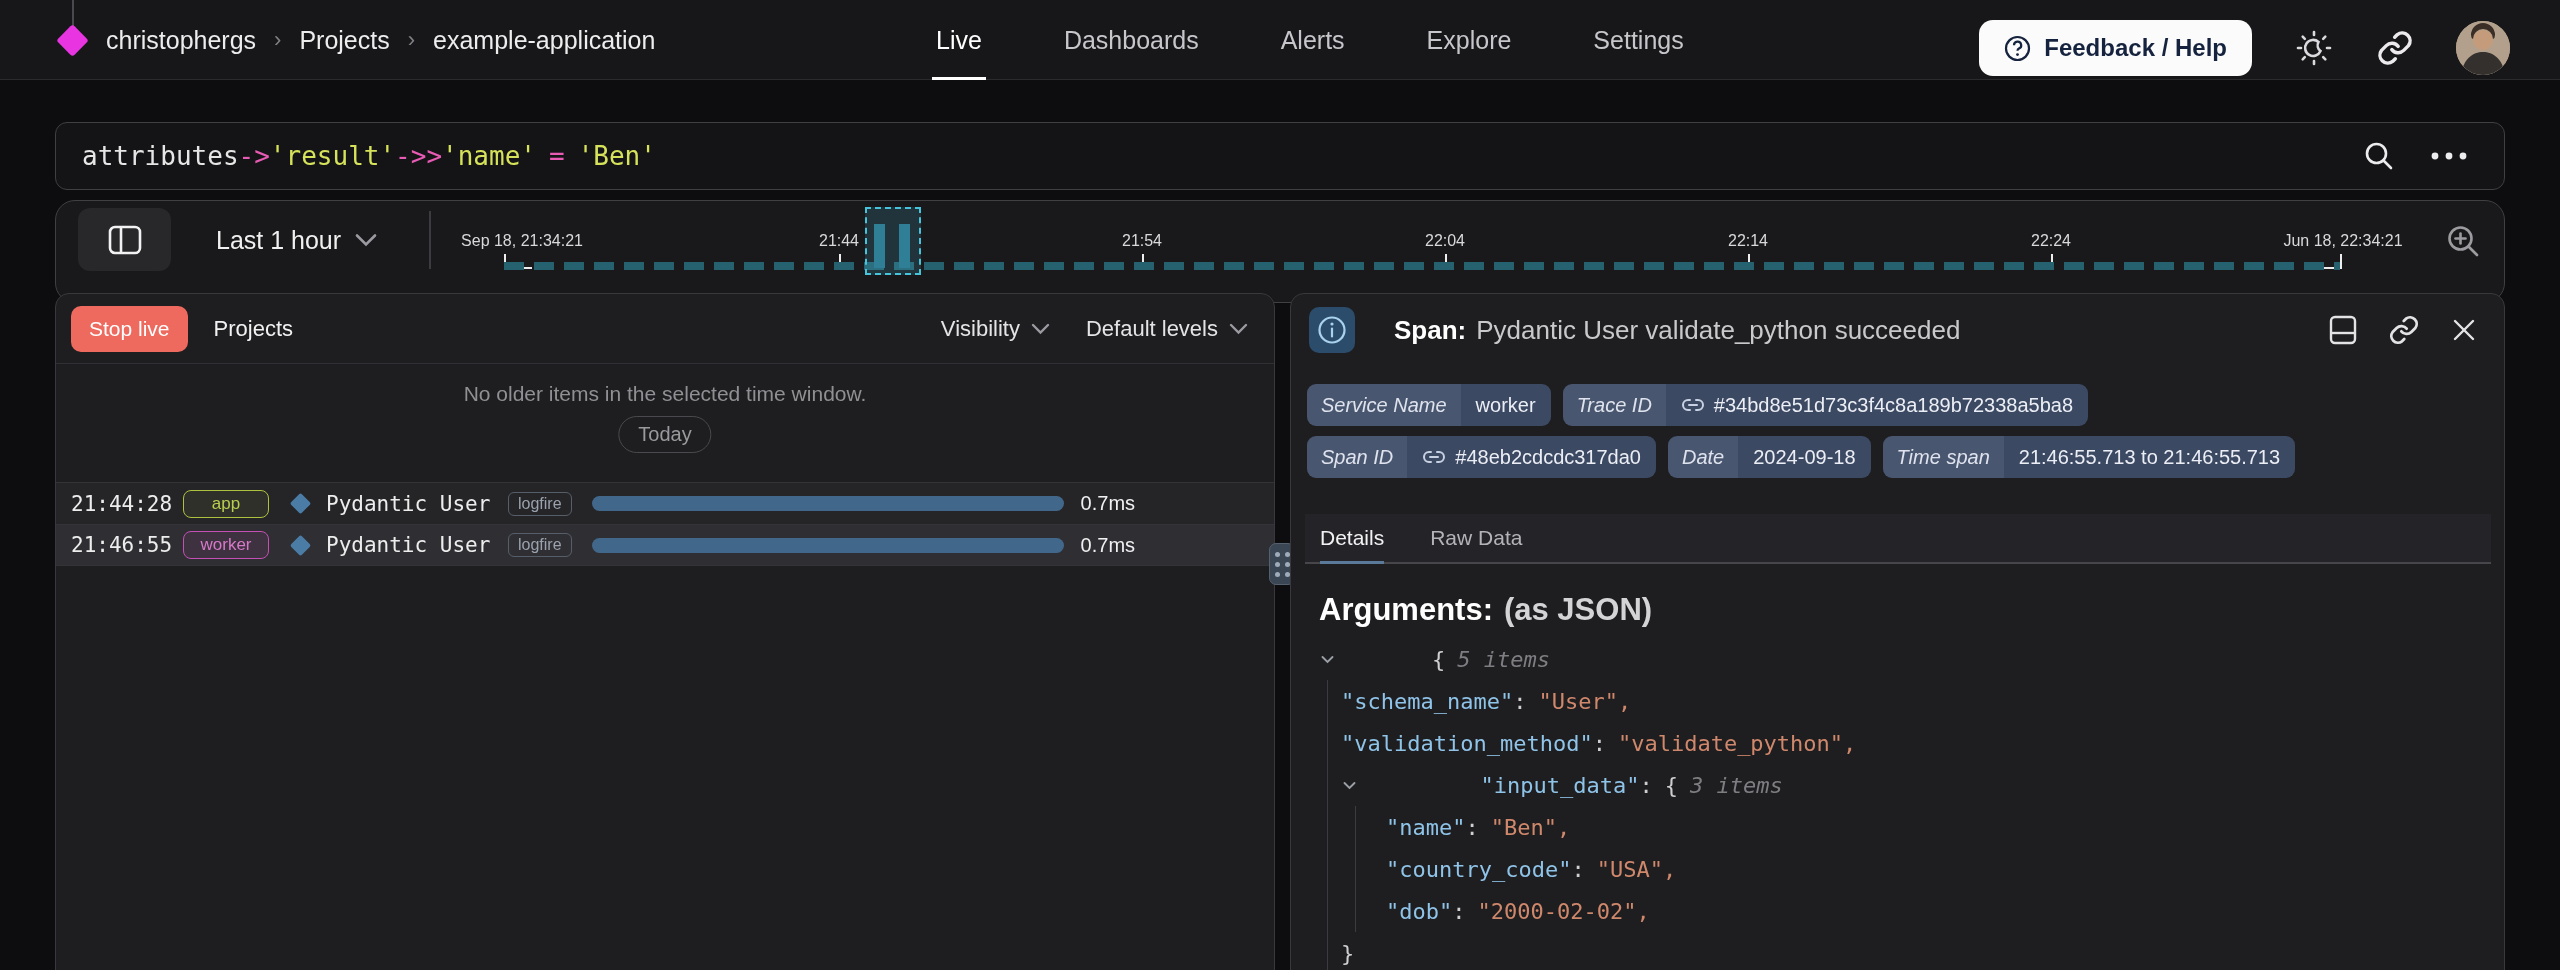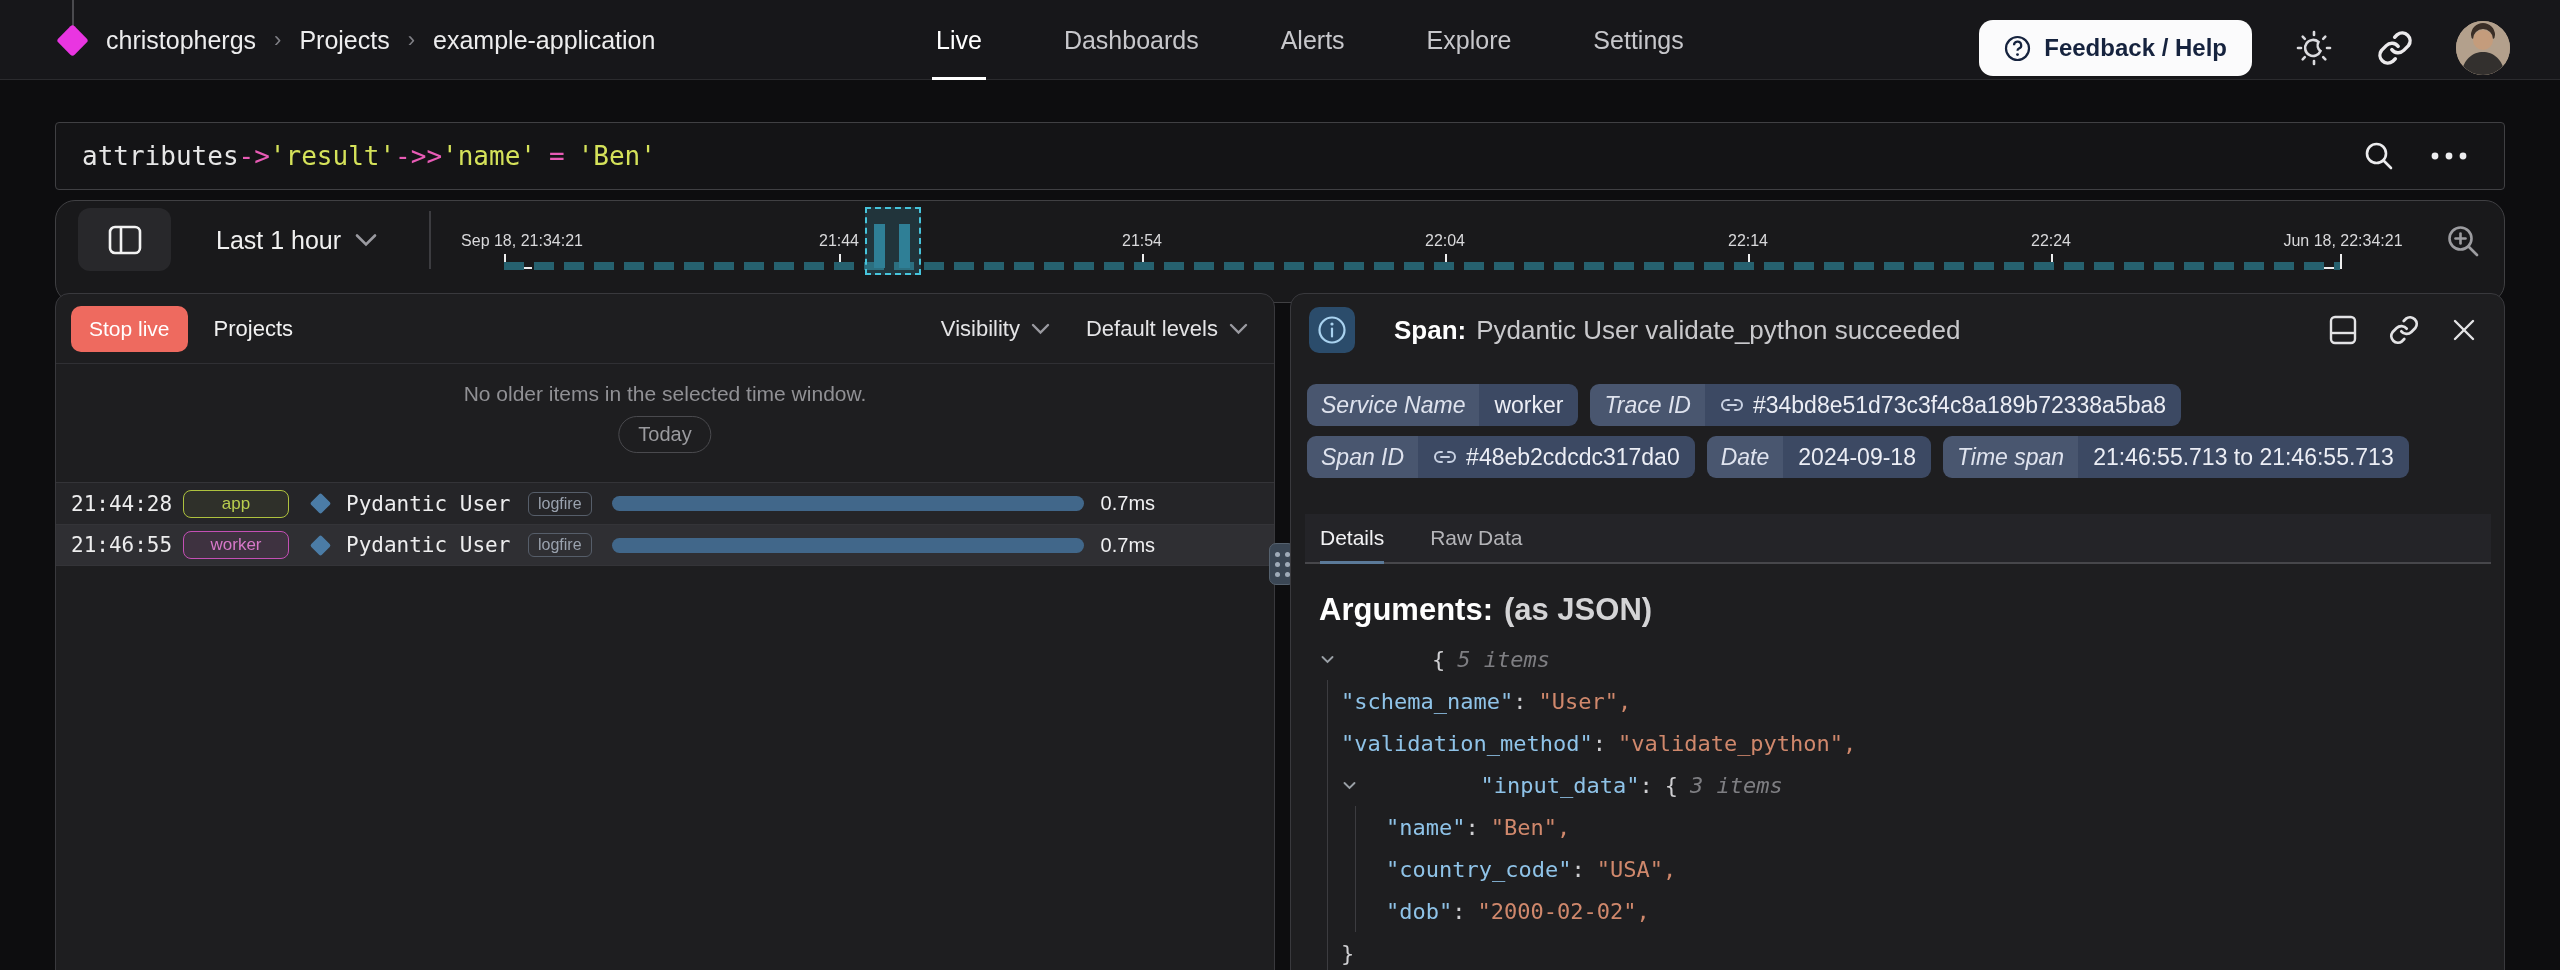--- a/index.html
+++ b/index.html
@@ -15,21 +15,21 @@
   .crumb-sep{color:#7f7f85;font-size:22px}
   .tabs{position:absolute;left:936px;top:0;height:80px;display:flex;gap:82px;align-items:stretch;font-size:25px;color:#c7c7cb}
   .tab{position:relative;display:flex;align-items:center;cursor:pointer}
   .tab.active{color:#fff}
   .tab.active:after{content:"";position:absolute;left:-4px;right:-4px;bottom:0;height:3px;background:#fff}
   .nav-right{position:absolute;right:50px;top:0;height:96px;display:flex;align-items:center;gap:42px}
   .feedback-btn{height:56px;background:#fbfbfc;border-radius:14px;display:flex;align-items:center;gap:13px;padding:0 25px;color:#16233e;font-size:24px;font-weight:700;cursor:pointer;border:none}
   .icon-btn{color:#dadade;cursor:pointer}
   .avatar{width:54px;height:54px;border-radius:50%;overflow:hidden;background:#b3a08c;cursor:pointer}
   
-  .query-bar{position:absolute;left:55px;top:122px;width:2450px;height:68px;background:#141416;border:1.5px solid #404043;border-radius:4px;cursor:text}
+  .query-bar{position:absolute;left:55px;top:122px;width:2450px;height:68px;background:#141416;border:1.5px solid #404043;border-radius:12px;cursor:text}
   .query-text{position:absolute;left:26px;top:0;height:100%;display:flex;align-items:center;font-family:"DejaVu Sans Mono",monospace;font-size:26px;color:#e6e6e6;white-space:pre}
   .q-op{color:#e85bb5}.q-str{color:#d5e25a}.q-eq{color:#e85bb5;margin:0 13px}
   .qb-icons{position:absolute;right:36px;top:0;height:100%;display:flex;align-items:center;gap:34px;color:#ececee}
   
   .timebar{position:absolute;left:55px;top:200px;width:2450px;height:103px;background:#19191b;border:1.5px solid #404043;border-radius:20px}
   .tb-toggle{position:absolute;left:22px;top:7px;width:93px;height:63px;background:#28282b;border-radius:12px;display:flex;align-items:center;justify-content:center;cursor:pointer;border:none;color:#f2f2f2}
   .tb-range{position:absolute;left:160px;top:0;height:78px;display:flex;align-items:center;gap:14px;font-size:25px;color:#f0f0f0;cursor:pointer}
   .tb-divider{position:absolute;left:373px;top:10px;width:2px;height:58px;background:#3c3c40}
   .tl-label{position:absolute;top:31px;transform:translateX(-50%);font-size:16px;color:#d9d9db;white-space:nowrap}
   .tl-tick{position:absolute;top:53px;width:2px;height:15px;background:#ededee}
@@ -47,40 +47,40 @@
   .conn{margin-left:26px;font-size:22px;color:#f2f2f2}
   .lp-drops{margin-left:auto;display:flex;gap:36px;margin-right:26px;font-size:22px;color:#e4e4e6}
   .drop{display:flex;gap:11px;align-items:center;cursor:pointer}
   .lp-note{position:absolute;left:0;top:88px;width:100%;text-align:center;color:#909094;font-size:21px}
   .today-pill{position:absolute;left:50%;top:122px;transform:translateX(-50%);background:none;border:1.5px solid #4a4a4e;color:#9a9a9e;border-radius:20px;font-size:20px;padding:6px 19px;cursor:pointer}
   .rows{position:absolute;left:0;top:188px;width:100%}
   .lrow{height:42px;display:flex;align-items:center;border-top:1px solid #343438;background:#252528;font-family:"DejaVu Sans Mono",monospace;cursor:pointer}
   .lrow.selected{background:#2f2f33}
   .rows .lrow:last-child{border-bottom:1px solid #343438}
   .r-time{margin-left:15px;width:112px;font-size:21px;color:#ededee}
-  .r-badge{width:106px;text-align:center;font-family:"Liberation Sans",sans-serif;font-size:17px;padding:3px 8px;border-radius:8px;border:1.5px solid;flex:none}
+  .r-badge{width:86px;text-align:center;font-family:"Liberation Sans",sans-serif;font-size:17px;padding:3px 8px;border-radius:8px;border:1.5px solid;flex:none}
   .badge-app{color:#b9cd4e;border-color:#aec23e;background:rgba(180,200,70,.07)}
   .badge-worker{color:#d678c8;border-color:#c44fb5;background:rgba(200,80,185,.10)}
   .r-diamond{width:15px;height:15px;background:#4b7ca6;transform:rotate(45deg);border-radius:2px;margin:0 10px 0 24px;flex:none}
   .r-name{font-size:21px;color:#ededee;margin-left:8px;width:182px}
   .r-scope{font-family:"Liberation Sans",sans-serif;font-size:16px;color:#9aa2ae;border:1.5px solid #565e6a;border-radius:6px;padding:2px 9px}
   .r-bar{width:472px;height:15px;border-radius:8px;background:#41678a;margin-left:20px}
   .r-dur{font-family:"Liberation Sans",sans-serif;font-size:20px;color:#f0f0f2;margin-left:17px}
   .grip{position:absolute;left:1269px;top:543px;width:26px;height:42px;background:#3a4654;border:1px solid #55616e;border-radius:7px;display:grid;grid-template-columns:repeat(2,5px);grid-auto-rows:5px;gap:5px;place-content:center;cursor:col-resize}
   .grip i{background:#9fabb9;border-radius:50%}
   
   .rp-head{position:absolute;left:0;top:0;width:100%;height:72px;display:flex;align-items:center}
   .info-chip{margin-left:18px;width:46px;height:46px;border-radius:10px;background:#2b4c6b;display:flex;align-items:center;justify-content:center;color:#a9d2ef;flex:none}
   .rp-title{margin-left:39px;font-size:26px;color:#c9c9cc;white-space:nowrap;overflow:hidden}
   .rp-title b{color:#fff;font-weight:700;margin-right:10px}
   .rp-icons{margin-left:auto;margin-right:26px;display:flex;gap:30px;align-items:center;color:#e3e3e5}
   .rp-icons>*{cursor:pointer}
   .badge-rows{position:absolute;left:16px;top:90px;display:flex;flex-direction:column;gap:10px;align-items:flex-start}
   .badge-row{display:flex;gap:12px}
-  .attr-pill{display:flex;align-items:stretch;border-radius:9px;overflow:hidden;font-size:23px;height:42px}
+  .attr-pill{display:flex;align-items:stretch;border-radius:9px;overflow:hidden;font-size:20px;height:42px}
   .attr-k{background:#49566f;color:#dfe3ee;font-style:italic;display:flex;align-items:center;padding:0 14px}
   .attr-v{background:#3c4963;color:#eceef5;display:flex;align-items:center;gap:9px;padding:0 15px}
   .attr-v .lnk{color:#c8d1e2;cursor:pointer}
   .rp-tabs{position:absolute;left:14px;top:220px;width:1186px;height:50px;background:#242428;border-bottom:2px solid #47474b;display:flex;gap:46px;padding-left:15px}
   .rp-tab{display:flex;align-items:center;font-size:21px;color:#b4b4b8;position:relative;cursor:pointer}
   .rp-tab.active{color:#f2f2f4}
   .rp-tab.active:after{content:"";position:absolute;left:0;right:0;bottom:-2px;height:3px;background:#5b7a99}
   .rp-args{position:absolute;left:28px;top:298px;font-size:31px;font-weight:700;color:#fff}
   .rp-args .suffix{color:#d4d4d6;margin-left:11px}
   .json{position:absolute;left:28px;top:344px;font-family:"DejaVu Sans Mono",monospace;font-size:22px;color:#cfcfd2}

